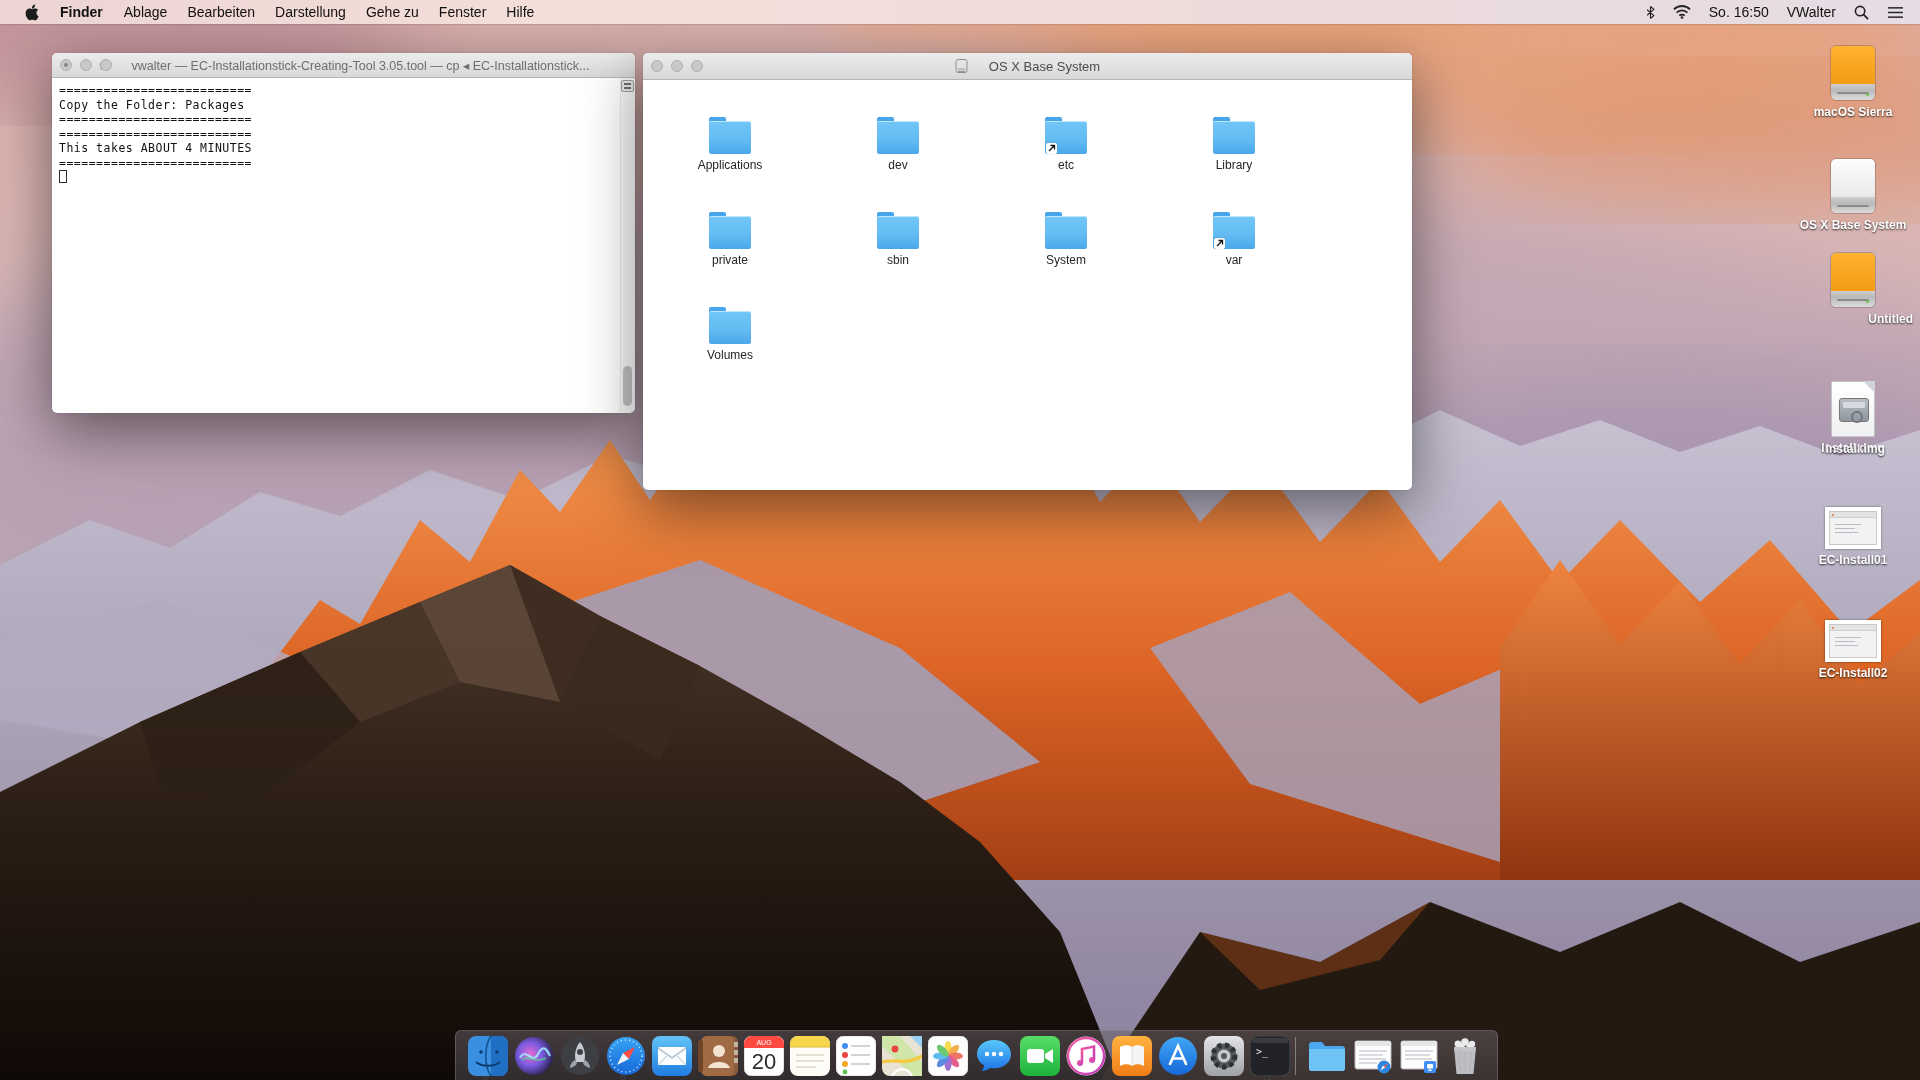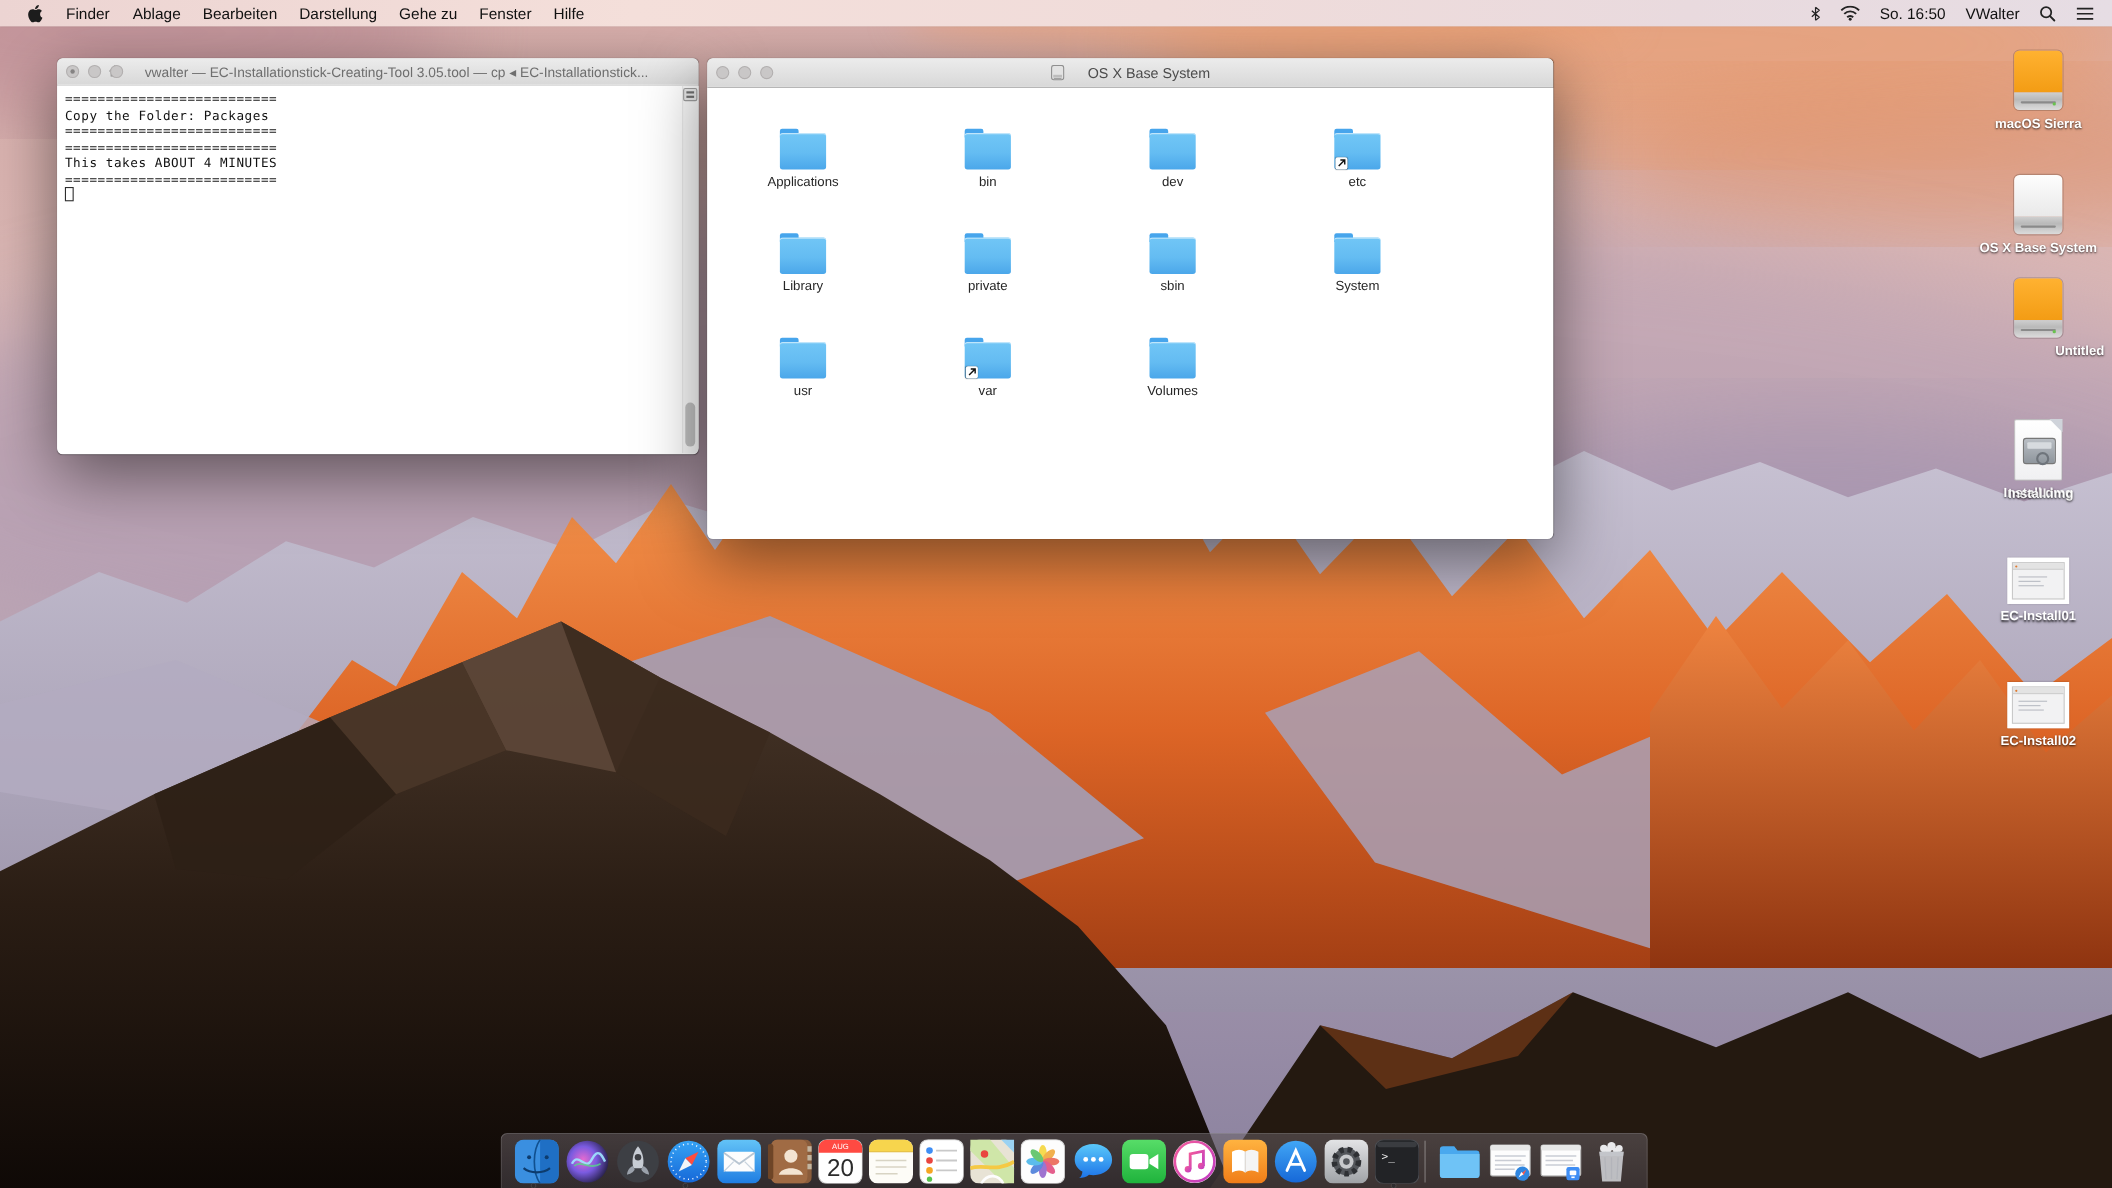--- a/index.html
+++ b/index.html
@@ -7,21 +7,21 @@
   #desktop { position:absolute; inset:0; }
   #wallpaper { position:absolute; inset:0; }
 
   
   #menubar { position:absolute; left:0; top:0; width:1920px; height:24px; z-index:60;
     background:linear-gradient(90deg,#ecd4d2 0%,#f4dfda 30%,#f0dcda 55%,#e9dade 80%,#e6dde4 100%);
     display:flex; align-items:center; font-size:14px; color:#111;
     box-shadow:0 0 2px rgba(0,0,0,.35); }
   .mb-left { display:flex; align-items:center; height:100%; padding-left:14px; }
   .mb-item { padding:0 10px; height:100%; display:flex; align-items:center; cursor:default; }
-  .mb-item.bold { font-weight:400; padding:0 11px; }
+  .mb-item.bold { font-weight:700; padding:0 11px; }
   .mb-right { margin-left:auto; display:flex; align-items:center; height:100%; gap:10px; padding-right:12px; }
   .mb-right .mb-item { padding:0 4px; }
   .mb-icon { display:flex; align-items:center; }
 
   
   .window { position:absolute; border-radius:5px; box-shadow:0 18px 60px rgba(0,0,0,.5),0 0 1px rgba(0,0,0,.4); }
   .titlebar { height:25px; border-radius:5px 5px 0 0;
     background:linear-gradient(#ececec,#d8d8d8); border-bottom:1px solid #b6b6b6;
     display:flex; align-items:center; position:relative; }
   .lights { position:absolute; left:8px; top:0; height:100%; display:flex; align-items:center; gap:8px; }
@@ -292,29 +292,20 @@
   <div class="fitem">
     <div class="ficon-wrap">
               <div class="folder">
                 <div class="tab"></div>
                 <div class="body"></div>
               </div>
             </div>
     <div class="flabel">Applications</div>
   </div>
 
-  <div class="fitem">
-    <div class="ficon-wrap">
-              <div class="folder">
-                <div class="tab"></div>
-                <div class="body"></div>
-              </div>
-            </div>
-    <div class="flabel">bin</div>
-  </div>
 
   <div class="fitem">
     <div class="ficon-wrap">
               <div class="folder">
                 <div class="tab"></div>
                 <div class="body"></div>
               </div>
             </div>
     <div class="flabel">dev</div>
   </div>
@@ -369,29 +360,20 @@
     <div class="ficon-wrap">
               <div class="folder">
                 <div class="tab"></div>
                 <div class="body"></div>
               </div>
             </div>
     <div class="flabel">System</div>
   </div>
 
 
-  <div class="fitem">
-    <div class="ficon-wrap">
-              <div class="folder">
-                <div class="tab"></div>
-                <div class="body"></div>
-              </div>
-            </div>
-    <div class="flabel">usr</div>
-  </div>
 
   <div class="fitem">
     <div class="ficon-wrap">
               <div class="folder">
                 <div class="tab"></div>
                 <div class="body"></div>
               </div>
               <div class="alias-badge">
                 <svg width="8" height="8" viewBox="0 0 8 8">
                   <path d="M1 7 L6 2 M2.5 1.5 H6.5 V5.5" fill="none" stroke="#111" stroke-width="1.3"></path>

